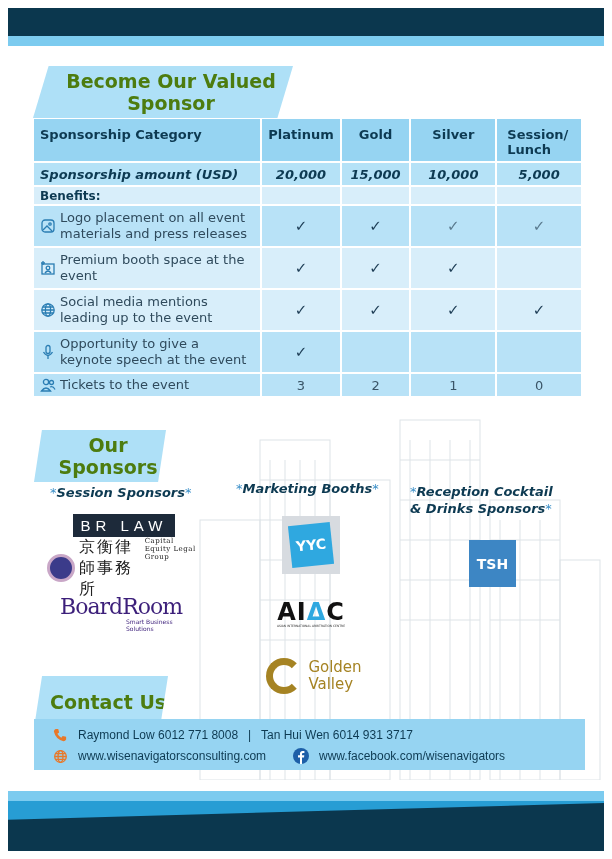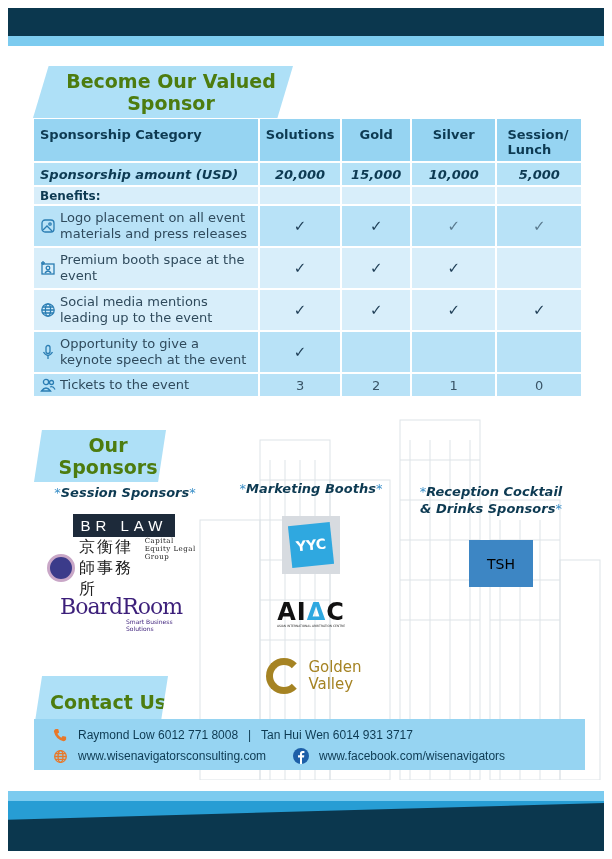--- a/index.html
+++ b/index.html
@@ -39,21 +39,21 @@
   .row-b td { background: #d8eefa; }
   .feat td { height: 40px; }
   .feat td.num { text-align: center; font-size: 14px; }
   .feat-short td { height: 22px; }
   .feat-label { display: flex; align-items: center; gap: 4px; font-size: 13px; line-height: 16px; color: #2f4a5c; }
   .feat-icon { width: 16px; height: 16px; flex: 0 0 16px; color: #2a7db3; }
   .check { color: #1d3d55; font-size: 15px; font-weight: bold; }
   .check.light { color: #5a7a8e; }
   .cnt { color: #3a5567; font-size: 13px; }
 
-  .sub-head { position: absolute; font-weight: bold; font-style: italic; color: #0d3a52; font-size: 13px; text-align: center; line-height: 17px; }
+  .sub-head { position: absolute; font-weight: bold; font-style: italic; color: #0d3a52; font-size: 13px; text-align: left; line-height: 17px; }
   .sub-head .ast { color: #3a8fc8; font-style: normal; font-weight: normal; }
 
   .logo { position: absolute; display: flex; align-items: center; justify-content: center; }
   .brlaw { left: 73px; top: 514px; width: 102px; height: 23px; background: #1d2a3a; color: #fff; font-family: Liberation Sans, sans-serif; font-size: 15px; letter-spacing: 5px; }
   .capital { left: 47px; top: 550px; width: 155px; height: 36px; }
   .capital .seal { width: 28px; height: 28px; border-radius: 50%; background: #3b3b8a; border: 3px solid #c9a7c7; margin-right: 4px; flex: 0 0 28px; }
   .capital .txt { display: flex; flex-direction: row; font-family: "DejaVu Serif", serif; color: #222; }
   .capital .cn { font-size: 16px; letter-spacing: 2px; }
   .capital .en { font-size: 7px; letter-spacing: 0.5px; }
   .boardroom { left: 60px; top: 596px; width: 130px; height: 36px; flex-direction: column; align-items: flex-start; }
@@ -61,21 +61,21 @@
   .boardroom .tag { font-size: 6px; color: #3c1f7a; margin-left: 66px; }
   .yyc { left: 282px; top: 516px; width: 58px; height: 58px; background: #d7dbe0; }
   .yyc .inner { width: 42px; height: 42px; background: #2fa8e0; transform: rotate(-6deg); color: #fff; font-weight: bold; font-size: 14px; display: flex; align-items: center; justify-content: center; }
   .aiac { left: 268px; top: 596px; width: 86px; height: 36px; flex-direction: column; }
   .aiac .t { font-size: 24px; font-weight: bold; color: #111; letter-spacing: 1px; line-height: 24px; }
   .aiac .t .b { color: #2fa8e0; }
   .aiac .s { font-size: 3px; color: #333; }
   .golden { left: 252px; top: 656px; width: 124px; height: 40px; }
   .golden .mark { width: 36px; height: 36px; border-radius: 50%; border: 7px solid #a58323; border-right-color: transparent; margin-right: 6px; }
   .golden .gtxt { color: #a58323; font-size: 15px; line-height: 17px; }
-  .tsh { left: 469px; top: 540px; width: 64px; height: 47px; background: #3d86c4; color: #000000; font-weight: normal; font-size: 14px; }
+  .tsh { left: 469px; top: 540px; width: 47px; height: 47px; background: #3d86c4; color: #ffffff; font-weight: bold; font-size: 14px; }
 
   .contact-bar { position: absolute; left: 34px; top: 719px; width: 551px; height: 51px; background: #96d4f2; }
   .c-line { position: absolute; display: flex; align-items: center; gap: 10px; font-family: "Liberation Sans", sans-serif; font-size: 12px; color: #0d3a52; font-stretch: condensed; }
   .c-icon { width: 16px; height: 16px; display: inline-flex; align-items: center; justify-content: center; }
 
   .bot-light { position: absolute; left: 8px; top: 791px; width: 596px; height: 10px; background: #7ccbef; }
   .bot-mid { position: absolute; left: 8px; top: 801px; width: 596px; height: 20px; background: #279dd4; }
   .bot-dark { position: absolute; left: 8px; top: 803px; width: 596px; height: 48px; background: #0b374e; clip-path: polygon(0 35%, 100% 0, 100% 100%, 0 100%); }
 </style>
 </head>
@@ -96,21 +96,21 @@
     <path d="M90 80 H160 M90 120 H160 M90 160 H160 M90 200 H160 M90 240 H160 M230 60 H310 M230 100 H310 M230 140 H310 M230 180 H310 M230 220 H310 M320 140 H390 M320 180 H390 M320 220 H390"></path>
   </g>
 </svg>
 
 <div class="section-title title-sponsor">Become Our Valued Sponsor</div>
 
 <table class="spon">
   <tbody>
       <tr class="row-head">
     <td class="c0">Sponsorship Category</td>
-    <td class="c1 num">Solutions</td>
+    <td class="c1 num">Platinum</td>
     <td class="c2 num">Gold</td>
     <td class="c3 num">Silver</td>
     <td class="c4 num" style="text-align:left;padding-left:10px;">Session/<br>Lunch</td>
   </tr>
   <tr class="row-amt">
     <td>Sponsorship amount (USD)</td>
     <td class="num">20,000</td>
     <td class="num">15,000</td>
     <td class="num">10,000</td>
     <td class="num">5,000</td>

